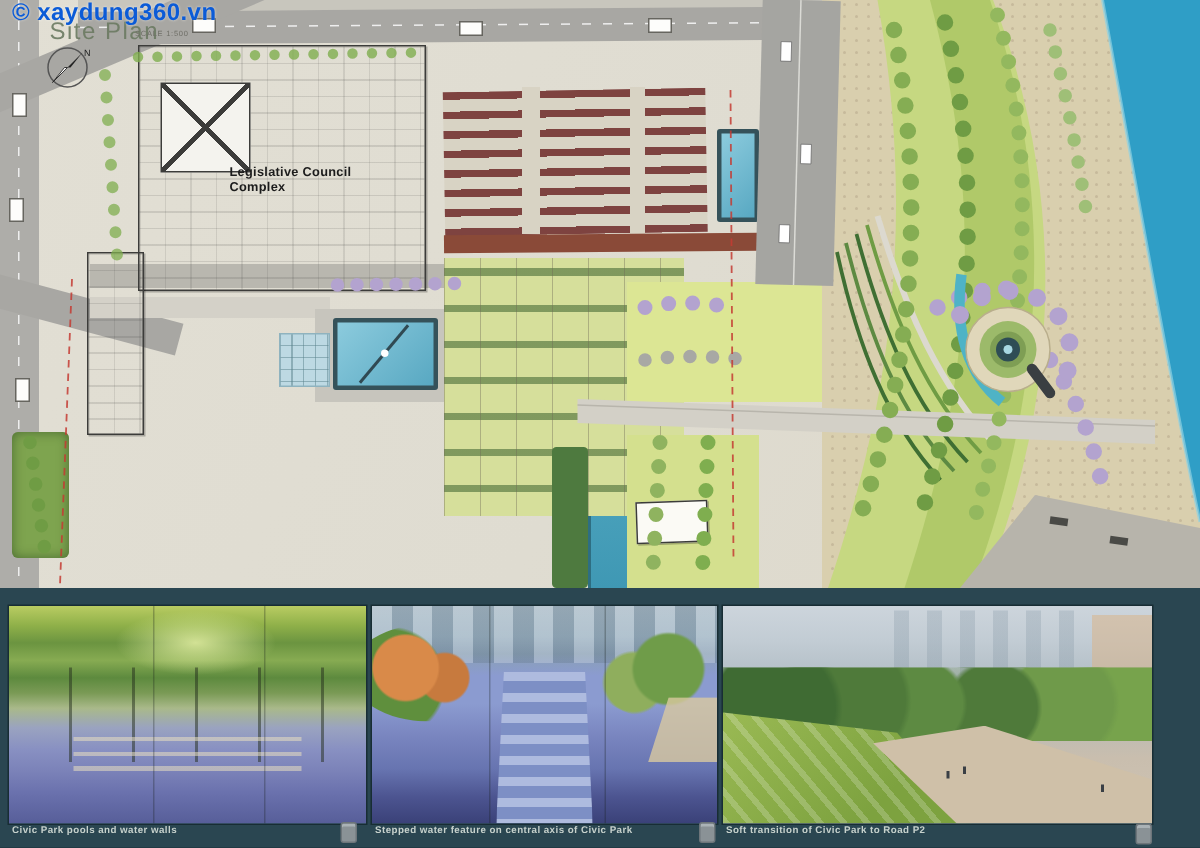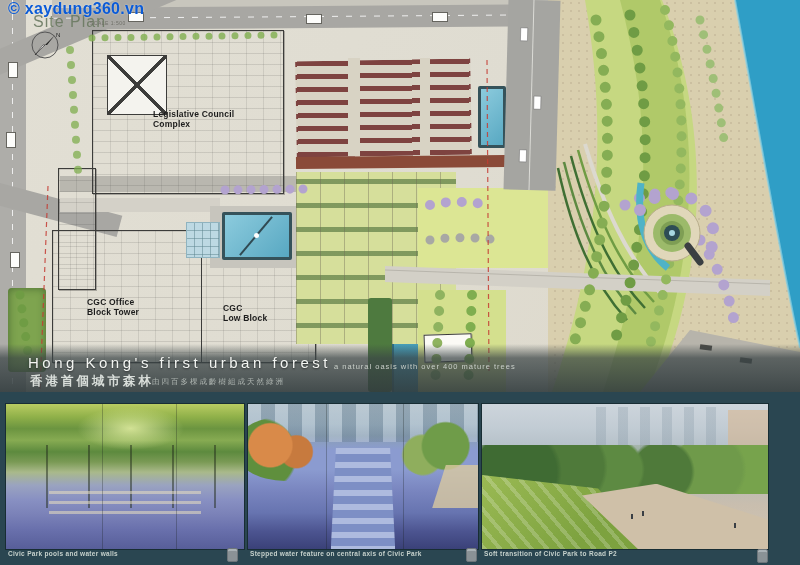--- a/index.html
+++ b/index.html
@@ -126,31 +126,20 @@
       <div class="abs" style="left:14px;top:24px;width:58px;height:58px;border:1px solid #3c3c3a;background:
         linear-gradient(45deg,transparent 48%,#3c3c3a 48% 52%,transparent 52%),
         linear-gradient(-45deg,transparent 48%,#3c3c3a 48% 52%,transparent 52%),#f4f3ee;"></div>
       <div class="abs bldg-label" style="left:60px;top:78px;">
         <div>Legislative Council</div>
         <div>Complex</div>
       </div>
     </div>
     <div class="abs bldg bldg-lines" style="left:58px;top:168px;width:36px;height:120px;"></div>
 
-    <div class="abs bldg bldg-lines" style="left:52px;top:230px;width:262px;height:131px;">
-      <div class="abs" style="left:148px;top:0;width:1px;height:100%;background:#3c3c3a;"></div>
-      <div class="abs bldg-label" style="left:34px;top:66px;">
-        <div>CGC Office</div>
-        <div>Block Tower</div>
-      </div>
-      <div class="abs bldg-label" style="left:170px;top:72px;">
-        <div>CGC</div>
-        <div>Low Block</div>
-      </div>
-    </div>
 
     <div class="abs" style="left:210px;top:206px;width:96px;height:62px;background:#c7c5bd;"></div>
     <div class="abs rim" style="left:222px;top:212px;width:70px;height:48px;">
       <div class="abs water" style="left:3px;top:3px;width:64px;height:42px;">
         <div class="abs" style="left:30px;top:-4px;width:2px;height:50px;background:rgba(20,25,28,.7);transform:rotate(40deg);"></div>
         <div class="abs" style="left:29px;top:18px;width:5px;height:5px;border-radius:50%;background:#fff;"></div>
       </div>
     </div>
     <div class="abs" style="left:186px;top:222px;width:34px;height:36px;background:#bdd9e3;
       box-shadow:inset 0 0 0 1px #8fb3bf;background-image:
@@ -272,26 +261,20 @@
 
     <div class="abs siteplan-label" style="left:33px;top:13px;">Site Plan</div>
     <div class="abs scale-note" style="left:90px;top:20px;">SCALE 1:500</div>
     <svg class="abs" style="left:30px;top:29px;" width="34" height="32" viewBox="0 0 34 32">
       <circle cx="15" cy="16" r="13" fill="none" stroke="#555" stroke-width="1"></circle>
       <polygon points="15,16 25,6 17,16" fill="#222"></polygon>
       <polygon points="15,16 5,26 13,16" fill="#fff" stroke="#222" stroke-width=".6"></polygon>
       <text x="26" y="8" font-size="6" fill="#222" font-family="Liberation Sans,sans-serif">N</text>
     </svg>
 
-    <div class="abs title-band">
-      <div class="abs title-en" style="left:28px;top:10px;">Hong Kong's first urban forest</div>
-      <div class="abs subtitle-en" style="left:334px;top:18px;">a natural oasis with over 400 mature trees</div>
-      <div class="abs title-zh" style="left:30px;top:29px;">香港首個城市森林</div>
-      <div class="abs subtitle-zh" style="left:152px;top:33px;">由四百多棵成齡樹組成天然綠洲</div>
-    </div>
   </div>
 
   <div class="abs watermark" style="left:8px;top:0;">© xaydung360.vn</div>
 
   <div class="abs panel" style="left:6px;width:238px;">
     <div class="abs p1-base"></div>
     <div class="abs p1-glow"></div>
     <div class="abs p1-trunks"></div>
     <div class="abs p1-steps"></div>
     <div class="abs fold" style="left:96px;"></div>

